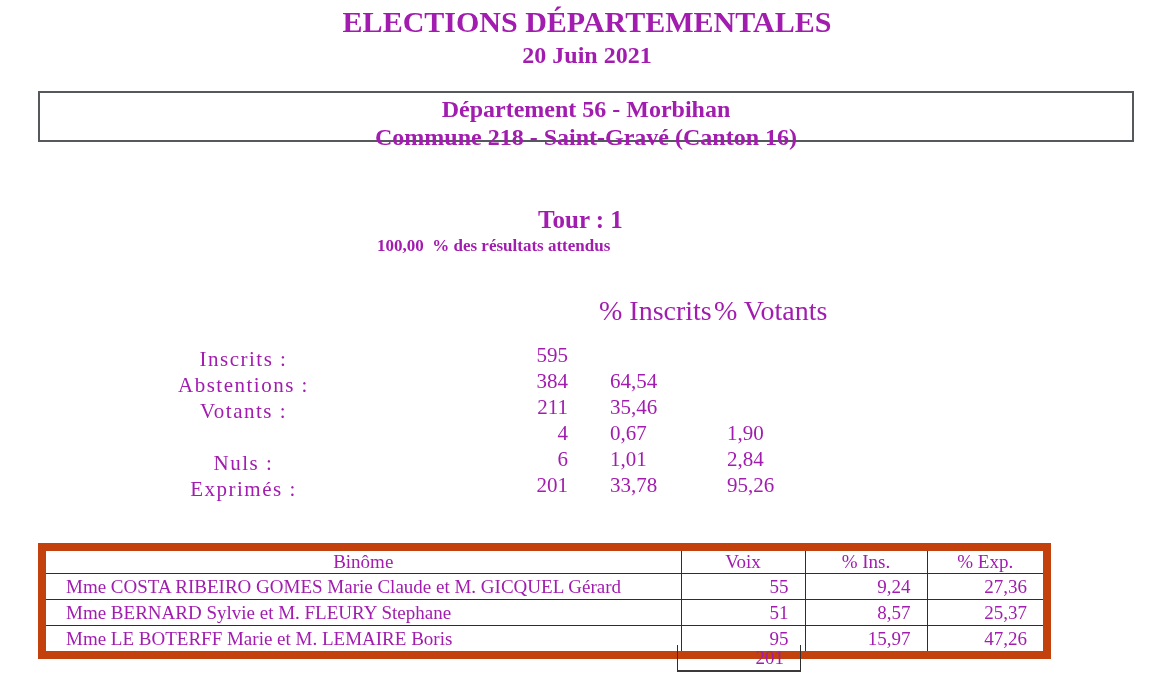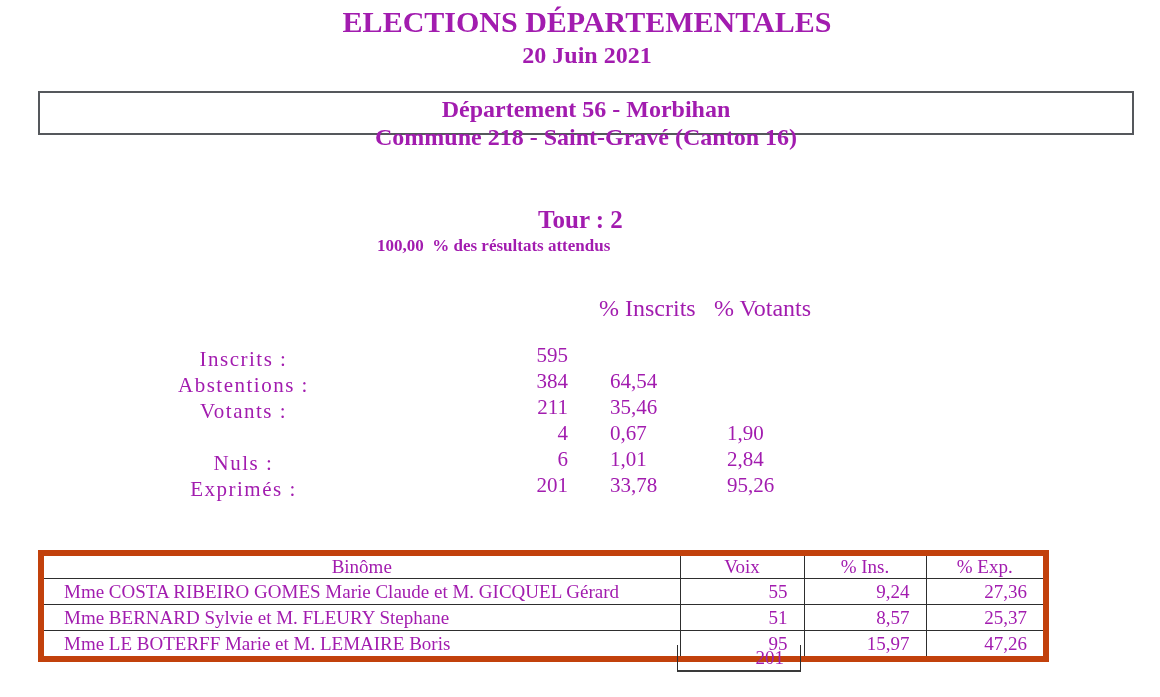--- a/index.html
+++ b/index.html
@@ -29,21 +29,21 @@
     font-size: 24px;
     font-weight: bold;
     line-height: 26px;
     margin-top: 5px;
   }
 
   
   .location-box {
     position: absolute;
     left: 38px; top: 91px;
-    width: 1096px; height: 44px;
+    width: 1096px; height: 51px;
     box-sizing: border-box;
     border: 2px solid #55585c;
     text-align: center;
     font-size: 24px;
     font-weight: bold;
     line-height: 28px;
     padding-top: 2px;
   }
 
   
@@ -57,21 +57,21 @@
   }
   .round-expected {
     position: absolute;
     left: 377px; top: 236px;
     font-size: 17px;
     font-weight: bold;
     white-space: pre;
   }
 
   
-  .pct-header { position: absolute; top: 295px; font-size: 24px; }
+  .pct-header { position: absolute; top: 295px; font-size: 28px; }
   .pct-header.ins { left: 599px; }
   .pct-header.vot { left: 714px; }
 
   
   .stats { position: absolute; left: 0; top: 342px; width: 1160px; }
   .stat-row { position: relative; height: 26px; font-size: 21px; line-height: 26px; }
   .stat-label {
     position: absolute; left: 0; top: 4px;
     width: 487px; text-align: center;
     letter-spacing: 1.5px;
@@ -90,21 +90,21 @@
     border-collapse: collapse;
     table-layout: fixed;
     width: 1005px;
     font-size: 19px;
   }
   .results-table th, .results-table td {
     border: 1px solid #2e2e2e;
     overflow: hidden;
     white-space: nowrap;
   }
-  .results-table { border: 6px solid #c2410c; margin-top: 7px; }
+  .results-table { border: 8px solid #c2410c; }
   .results-table th {
     height: 22px;
     font-weight: normal;
     text-align: center;
     padding: 0;
   }
   .results-table td { height: 25px; padding: 0; }
   td.cell-name { text-align: left; padding-left: 20px; }
   td.cell-num  { text-align: right; padding-right: 16px; padding-left: 48px; }
 
@@ -131,21 +131,21 @@
   <div class="title-block">
     <div class="title-main">ELECTIONS DÉPARTEMENTALES</div>
     <div class="title-date">20 Juin 2021</div>
   </div>
 
   <div class="location-box">
     <div>Département 56 - Morbihan</div>
     <div>Commune 218 - Saint-Gravé (Canton 16)</div>
   </div>
 
-  <div class="round-title">Tour : 2</div>
+  <div class="round-title">Tour : 1</div>
   <div class="round-expected">100,00  % des résultats attendus</div>
 
   <div class="pct-header ins">% Inscrits</div>
   <div class="pct-header vot">% Votants</div>
 
   <div class="stats">
     <div class="stat-row">
       <span class="stat-label">Inscrits :</span>
       <span class="stat-value">595</span>
       <span class="stat-p1"></span>

